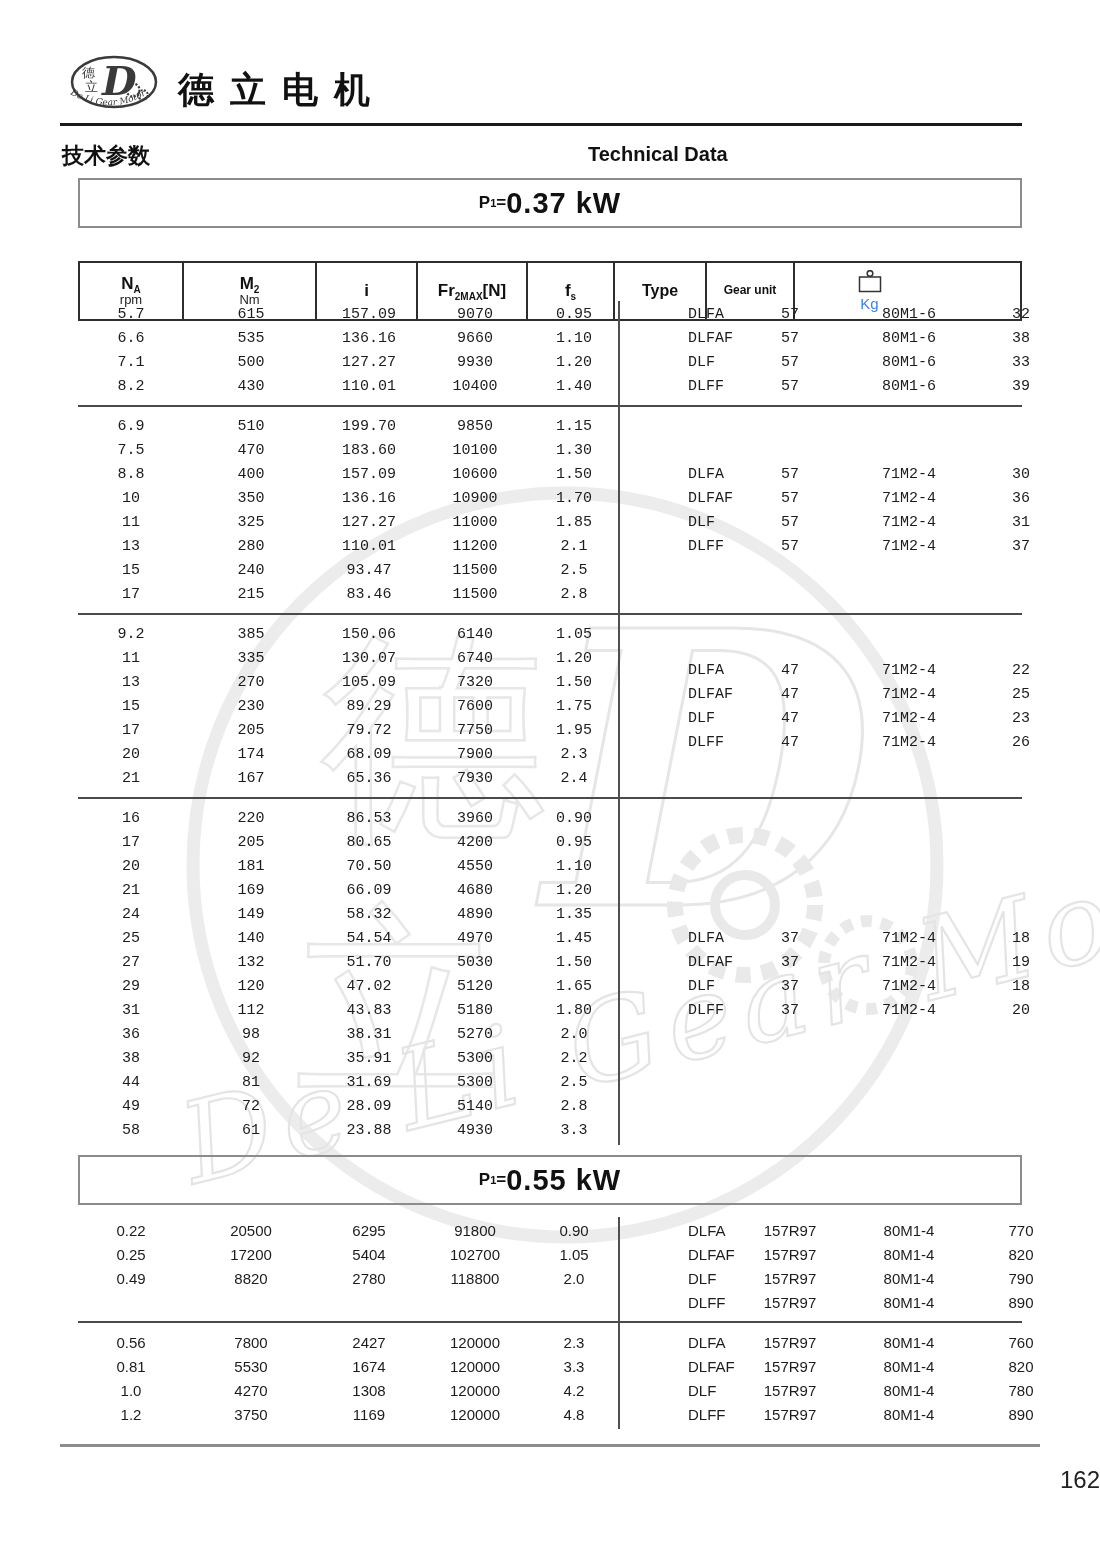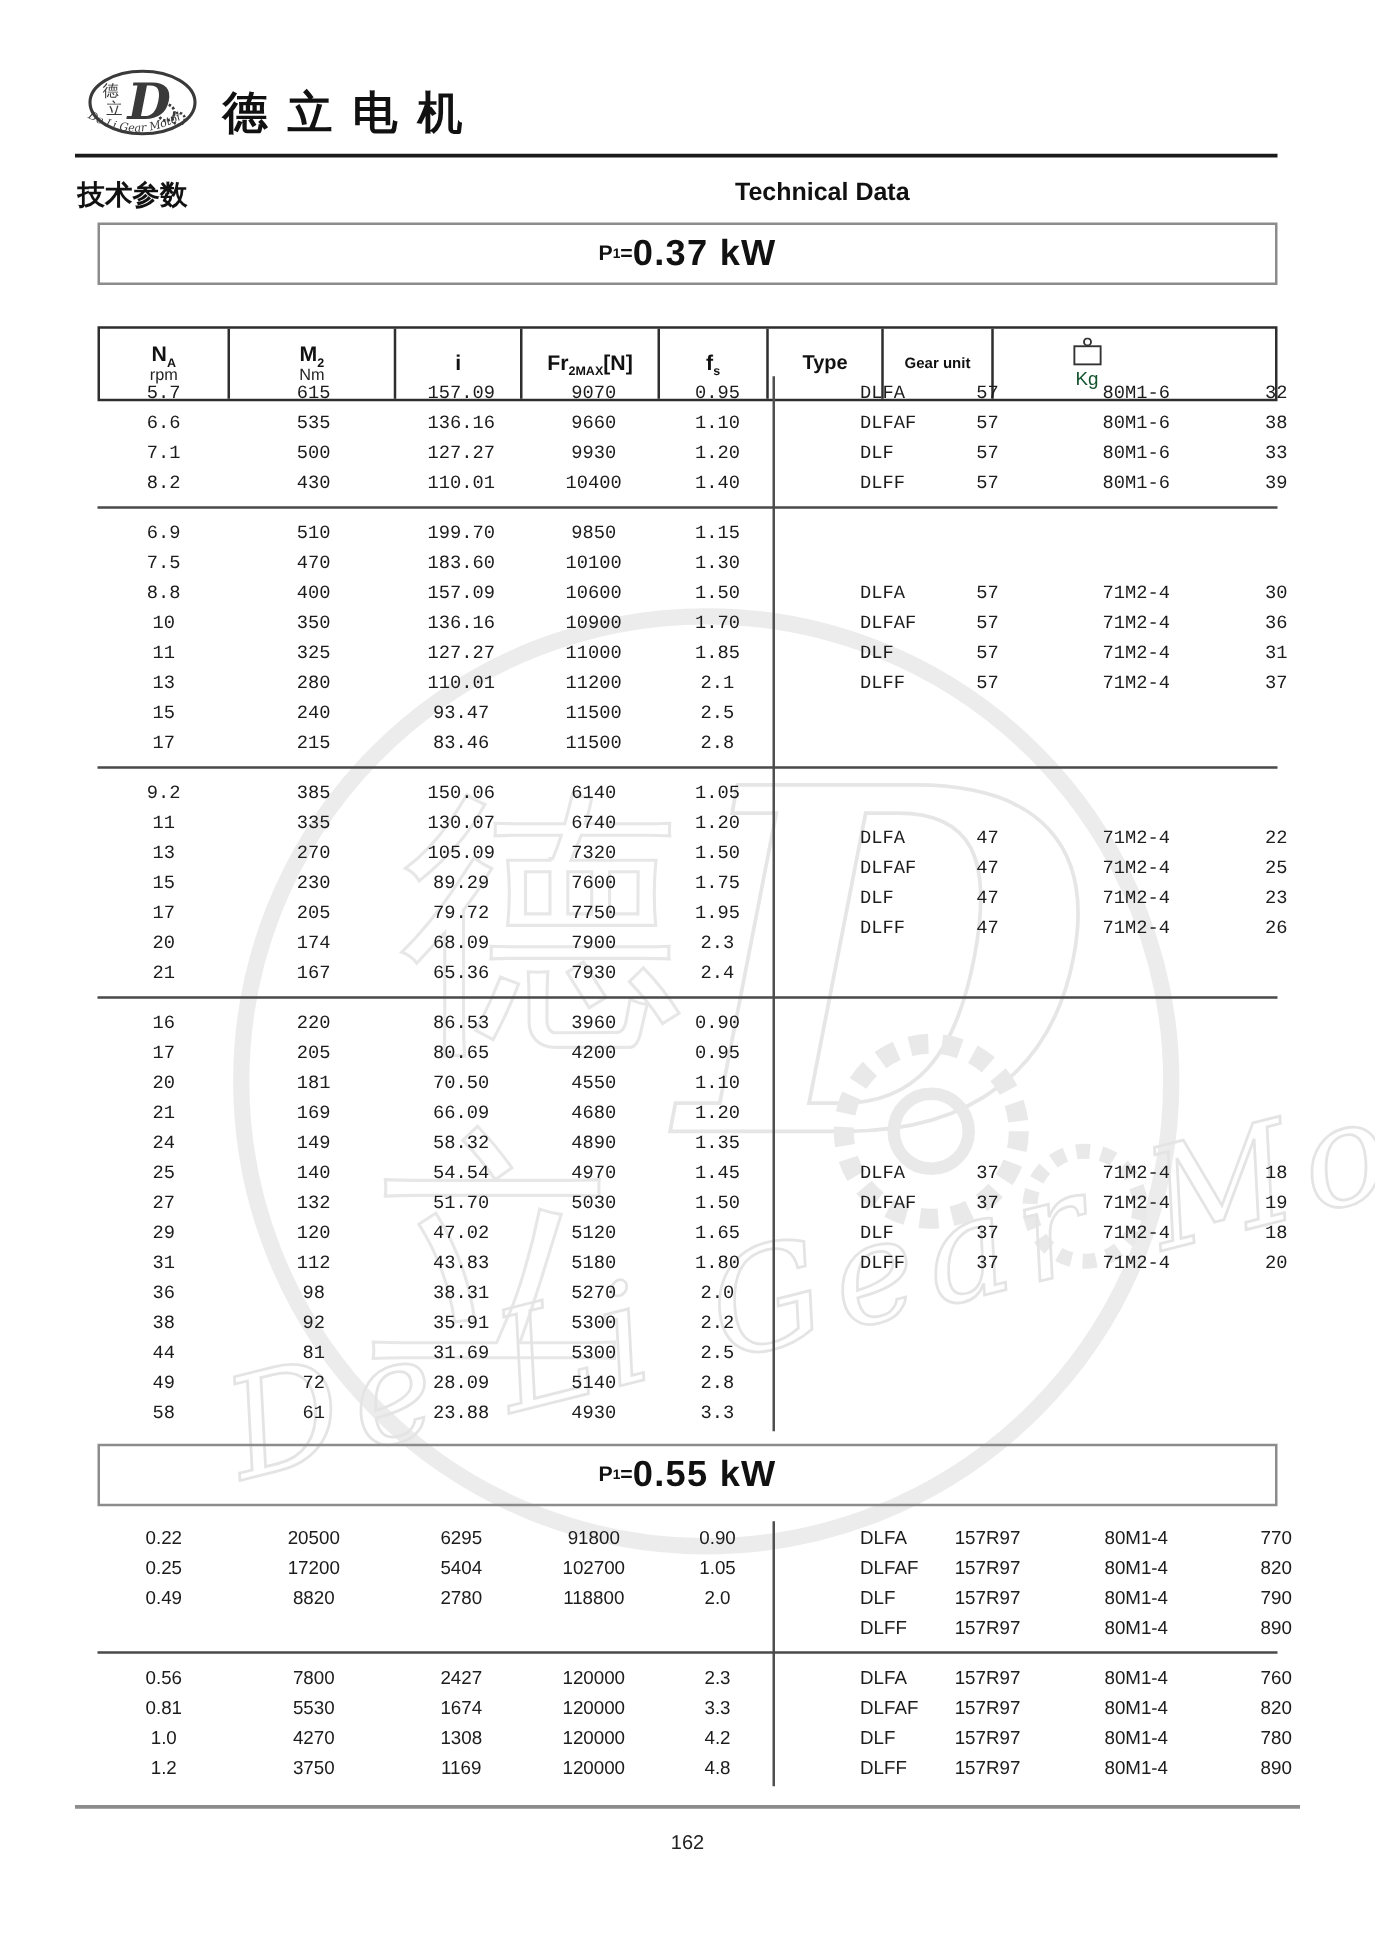--- a/index.html
+++ b/index.html
@@ -23,36 +23,36 @@
   #banner1{top:178px;}
   #banner2{top:1155px;}
   
   .colheader{position:absolute;left:78px;top:233px;width:944px;height:60px;border:2px solid #2e2e2e;
              box-sizing:border-box;display:grid;grid-template-columns:104px 133px 101px 110px 87px 92px 88px 149px 1fr;margin-top:28px;}
   .hcell{border-right:2px solid #2e2e2e;display:flex;flex-direction:column;align-items:center;justify-content:center;line-height:1.15;}
   .hcell:last-child{border-right:none;}
   .h-main{font-size:17px;font-weight:bold;color:#111;}
   .h-main sub{font-size:10px;line-height:0;}
   .h-unit{font-size:13px;color:#222;}
-  .kgtxt{font-size:15px;color:#14532d;margin-top:1px;}
+  .kgtxt{font-size:15px;color:#3b82f6;margin-top:1px;}
   
   .data{position:absolute;left:78px;width:944px;}
   #data1{top:295px;font-family:Liberation Mono, monospace;}
   #data2{top:1211px;}
   .vline{position:absolute;left:540px;top:6px;bottom:4px;width:2px;background:#4f4f4f;}
   .tblock{position:relative;padding:7px 0;}
   .tblock.sep{border-top:2px solid #4a4a4a;}
   .trow{display:grid;grid-template-columns:106px 134px 102px 110px 88px;height:24px;align-items:center;}
   .tcell{text-align:center;font-size:15px;color:#1c1c1c;white-space:nowrap;}
   .types{position:absolute;left:540px;top:0;bottom:0;width:404px;display:flex;flex-direction:column;justify-content:center;margin-left:36px;}
   .typerow{display:grid;grid-template-columns:92px 88px 150px 74px;height:24px;align-items:center;}
   .tcell.left{text-align:left;padding-left:34px;}
   
   .foot-rule{position:absolute;left:60px;top:1444px;width:980px;height:3px;background:#8c8c8c;}
-  .pagenum{position:absolute;left:0;top:1466px;width:1100px;text-align:center;font-size:16px;color:#222;}
+  .pagenum{position:absolute;left:0;top:1466px;width:1100px;text-align:right;font-size:24px;color:#222;}
 </style>
 </head>
 <body>
 
 <div class="page">
 
   <svg class="wm" viewBox="0 0 1100 1555" xmlns="http://www.w3.org/2000/svg">
     <g opacity="0.75">
       <circle cx="565" cy="865" r="372" fill="none" stroke="#e6e6e6" stroke-width="13"></circle>
       <text x="320" y="815" font-size="225" font-family="DejaVu Serif, serif" fill="none" stroke="#e0e0e0" stroke-width="2.5">德</text>

